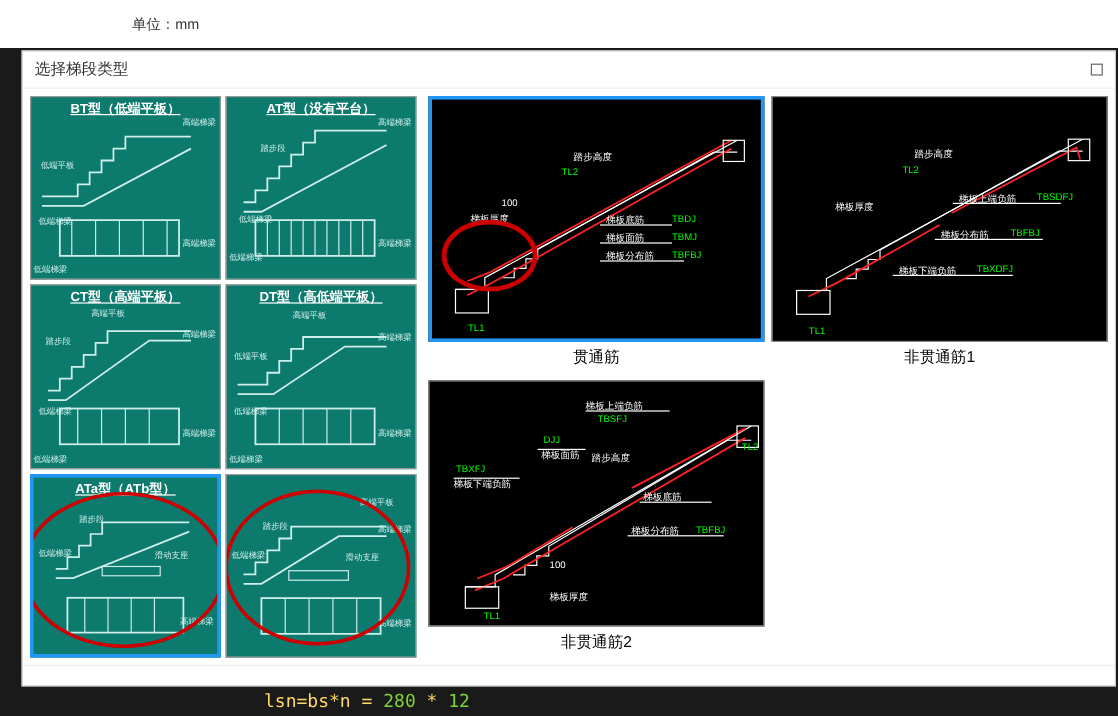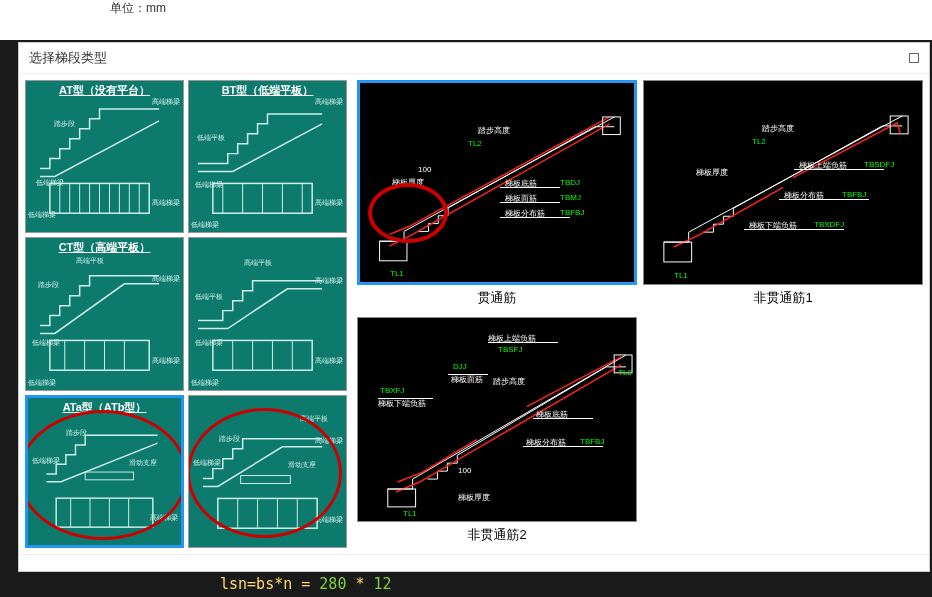--- a/index.html
+++ b/index.html
@@ -13,21 +13,21 @@
     }
     .bg-bar {
       position: absolute;
       top: 0;
       left: 0;
       right: 0;
       height: 40px;
       background: #ffffff;
       font-size: 12px;
       color: #333;
-      padding: 0 110px;
+      padding: 12px 110px;
     }
     .dialog {
       position: absolute;
       left: 18px;
       top: 42px;
       right: 2px;
       height: 530px;
       background: #ffffff;
       border: 1px solid #ccc;
       display: flex;
@@ -165,20 +165,39 @@
 
 <div class="dialog">
   <div class="dialog-title">
     <span>选择梯段类型</span>
     <span class="close-sq"></span>
   </div>
 
   <div class="dialog-body">
 
     <div class="left-panel">
+
+      <div class="stair-type-card">
+        <div class="card-title">BT型（低端平板）</div>
+        <svg class="stair-sketch" viewBox="0 0 150 120">
+          <polyline points="5,65 35,65 35,55 45,55 45,45 55,45 55,35 65,35 65,25 75,25 75,15 130,15" fill="none" stroke="#cdeeea" stroke-width="1.5"></polyline>
+          <polyline points="5,73 40,73 130,25" fill="none" stroke="#cdeeea" stroke-width="1.5"></polyline>
+          <rect x="20" y="85" width="100" height="30" fill="none" stroke="#cdeeea" stroke-width="1.5"></rect>
+          <line x1="30" y1="85" x2="30" y2="115" stroke="#cdeeea"></line>
+            <line x1="50" y1="85" x2="50" y2="115" stroke="#cdeeea"></line>
+          <line x1="70" y1="85" x2="70" y2="115" stroke="#cdeeea"></line>
+            <line x1="90" y1="85" x2="90" y2="115" stroke="#cdeeea"></line>
+          <line x1="110" y1="85" x2="110" y2="115" stroke="#cdeeea"></line>
+        </svg>
+        <span class="lbl" style="right:3px;top:16px">高端梯梁</span>
+        <span class="lbl" style="left:8px;top:52px">低端平板</span>
+        <span class="lbl" style="left:6px;bottom:42px">低端梯梁</span>
+        <span class="lbl" style="left:2px;bottom:2px">低端梯梁</span>
+        <span class="lbl" style="right:3px;bottom:24px">高端梯梁</span>
+      </div>
 
       <div class="stair-type-card">
         <div class="card-title">AT型（没有平台）</div>
         <svg class="stair-sketch" viewBox="0 0 150 120">
           <polyline points="10,70 20,70 20,60 30,60 30,50 40,50 40,40 50,40 50,30 60,30 60,20 70,20 70,10 130,10" fill="none" stroke="#cdeeea" stroke-width="1.5"></polyline>
           <polyline points="10,78 25,78 130,22" fill="none" stroke="#cdeeea" stroke-width="1.5"></polyline>
           <rect x="20" y="85" width="100" height="30" fill="none" stroke="#cdeeea" stroke-width="1.5"></rect>
           <line x1="30" y1="85" x2="30" y2="115" stroke="#cdeeea"></line>
             <line x1="40" y1="85" x2="40" y2="115" stroke="#cdeeea"></line>
           <line x1="50" y1="85" x2="50" y2="115" stroke="#cdeeea"></line>
@@ -190,58 +209,40 @@
           <line x1="110" y1="85" x2="110" y2="115" stroke="#cdeeea"></line>
         </svg>
         <span class="lbl" style="right:3px;top:16px">高端梯梁</span>
         <span class="lbl" style="left:28px;top:38px">踏步段</span>
         <span class="lbl" style="left:10px;bottom:44px">低端梯梁</span>
         <span class="lbl" style="left:2px;bottom:12px">低端梯梁</span>
         <span class="lbl" style="right:3px;bottom:24px">高端梯梁</span>
       </div>
 
       <div class="stair-type-card">
-        <div class="card-title">BT型（低端平板）</div>
-        <svg class="stair-sketch" viewBox="0 0 150 120">
-          <polyline points="5,65 35,65 35,55 45,55 45,45 55,45 55,35 65,35 65,25 75,25 75,15 130,15" fill="none" stroke="#cdeeea" stroke-width="1.5"></polyline>
-          <polyline points="5,73 40,73 130,25" fill="none" stroke="#cdeeea" stroke-width="1.5"></polyline>
-          <rect x="20" y="85" width="100" height="30" fill="none" stroke="#cdeeea" stroke-width="1.5"></rect>
-          <line x1="30" y1="85" x2="30" y2="115" stroke="#cdeeea"></line>
-            <line x1="50" y1="85" x2="50" y2="115" stroke="#cdeeea"></line>
-          <line x1="70" y1="85" x2="70" y2="115" stroke="#cdeeea"></line>
-            <line x1="90" y1="85" x2="90" y2="115" stroke="#cdeeea"></line>
-          <line x1="110" y1="85" x2="110" y2="115" stroke="#cdeeea"></line>
-        </svg>
-        <span class="lbl" style="right:3px;top:16px">高端梯梁</span>
-        <span class="lbl" style="left:8px;top:52px">低端平板</span>
-        <span class="lbl" style="left:6px;bottom:42px">低端梯梁</span>
-        <span class="lbl" style="left:2px;bottom:2px">低端梯梁</span>
-        <span class="lbl" style="right:3px;bottom:24px">高端梯梁</span>
-      </div>
-
-      <div class="stair-type-card">
         <div class="card-title">CT型（高端平板）</div>
         <svg class="stair-sketch" viewBox="0 0 150 120">
           <polyline points="10,70 20,70 20,60 30,60 30,50 40,50 40,40 50,40 50,30 60,30 60,20 95,20 130,20" fill="none" stroke="#cdeeea" stroke-width="1.5"></polyline>
           <polyline points="10,78 25,78 95,28 130,28" fill="none" stroke="#cdeeea" stroke-width="1.5"></polyline>
           <rect x="20" y="85" width="100" height="30" fill="none" stroke="#cdeeea" stroke-width="1.5"></rect>
           <line x1="35" y1="85" x2="35" y2="115" stroke="#cdeeea"></line>
             <line x1="55" y1="85" x2="55" y2="115" stroke="#cdeeea"></line>
           <line x1="75" y1="85" x2="75" y2="115" stroke="#cdeeea"></line>
             <line x1="95" y1="85" x2="95" y2="115" stroke="#cdeeea"></line>
         </svg>
         <span class="lbl" style="left:50px;top:18px">高端平板</span>
         <span class="lbl" style="left:12px;top:42px">踏步段</span>
         <span class="lbl" style="right:3px;top:36px">高端梯梁</span>
         <span class="lbl" style="left:6px;bottom:42px">低端梯梁</span>
         <span class="lbl" style="left:2px;bottom:2px">低端梯梁</span>
         <span class="lbl" style="right:3px;bottom:24px">高端梯梁</span>
       </div>
 
       <div class="stair-type-card">
+        <div class="card-title">DT型（高低端平板）</div>
         <svg class="stair-sketch" viewBox="0 0 150 120">
           <polyline points="5,65 30,65 30,55 40,55 40,45 50,45 50,35 60,35 60,25 95,25 130,25" fill="none" stroke="#cdeeea" stroke-width="1.5"></polyline>
           <polyline points="5,73 35,73 95,33 130,33" fill="none" stroke="#cdeeea" stroke-width="1.5"></polyline>
           <rect x="20" y="85" width="100" height="30" fill="none" stroke="#cdeeea" stroke-width="1.5"></rect>
           <line x1="40" y1="85" x2="40" y2="115" stroke="#cdeeea"></line>
             <line x1="60" y1="85" x2="60" y2="115" stroke="#cdeeea"></line>
           <line x1="80" y1="85" x2="80" y2="115" stroke="#cdeeea"></line>
             <line x1="100" y1="85" x2="100" y2="115" stroke="#cdeeea"></line>
         </svg>
         <span class="lbl" style="left:55px;top:20px">高端平板</span>

